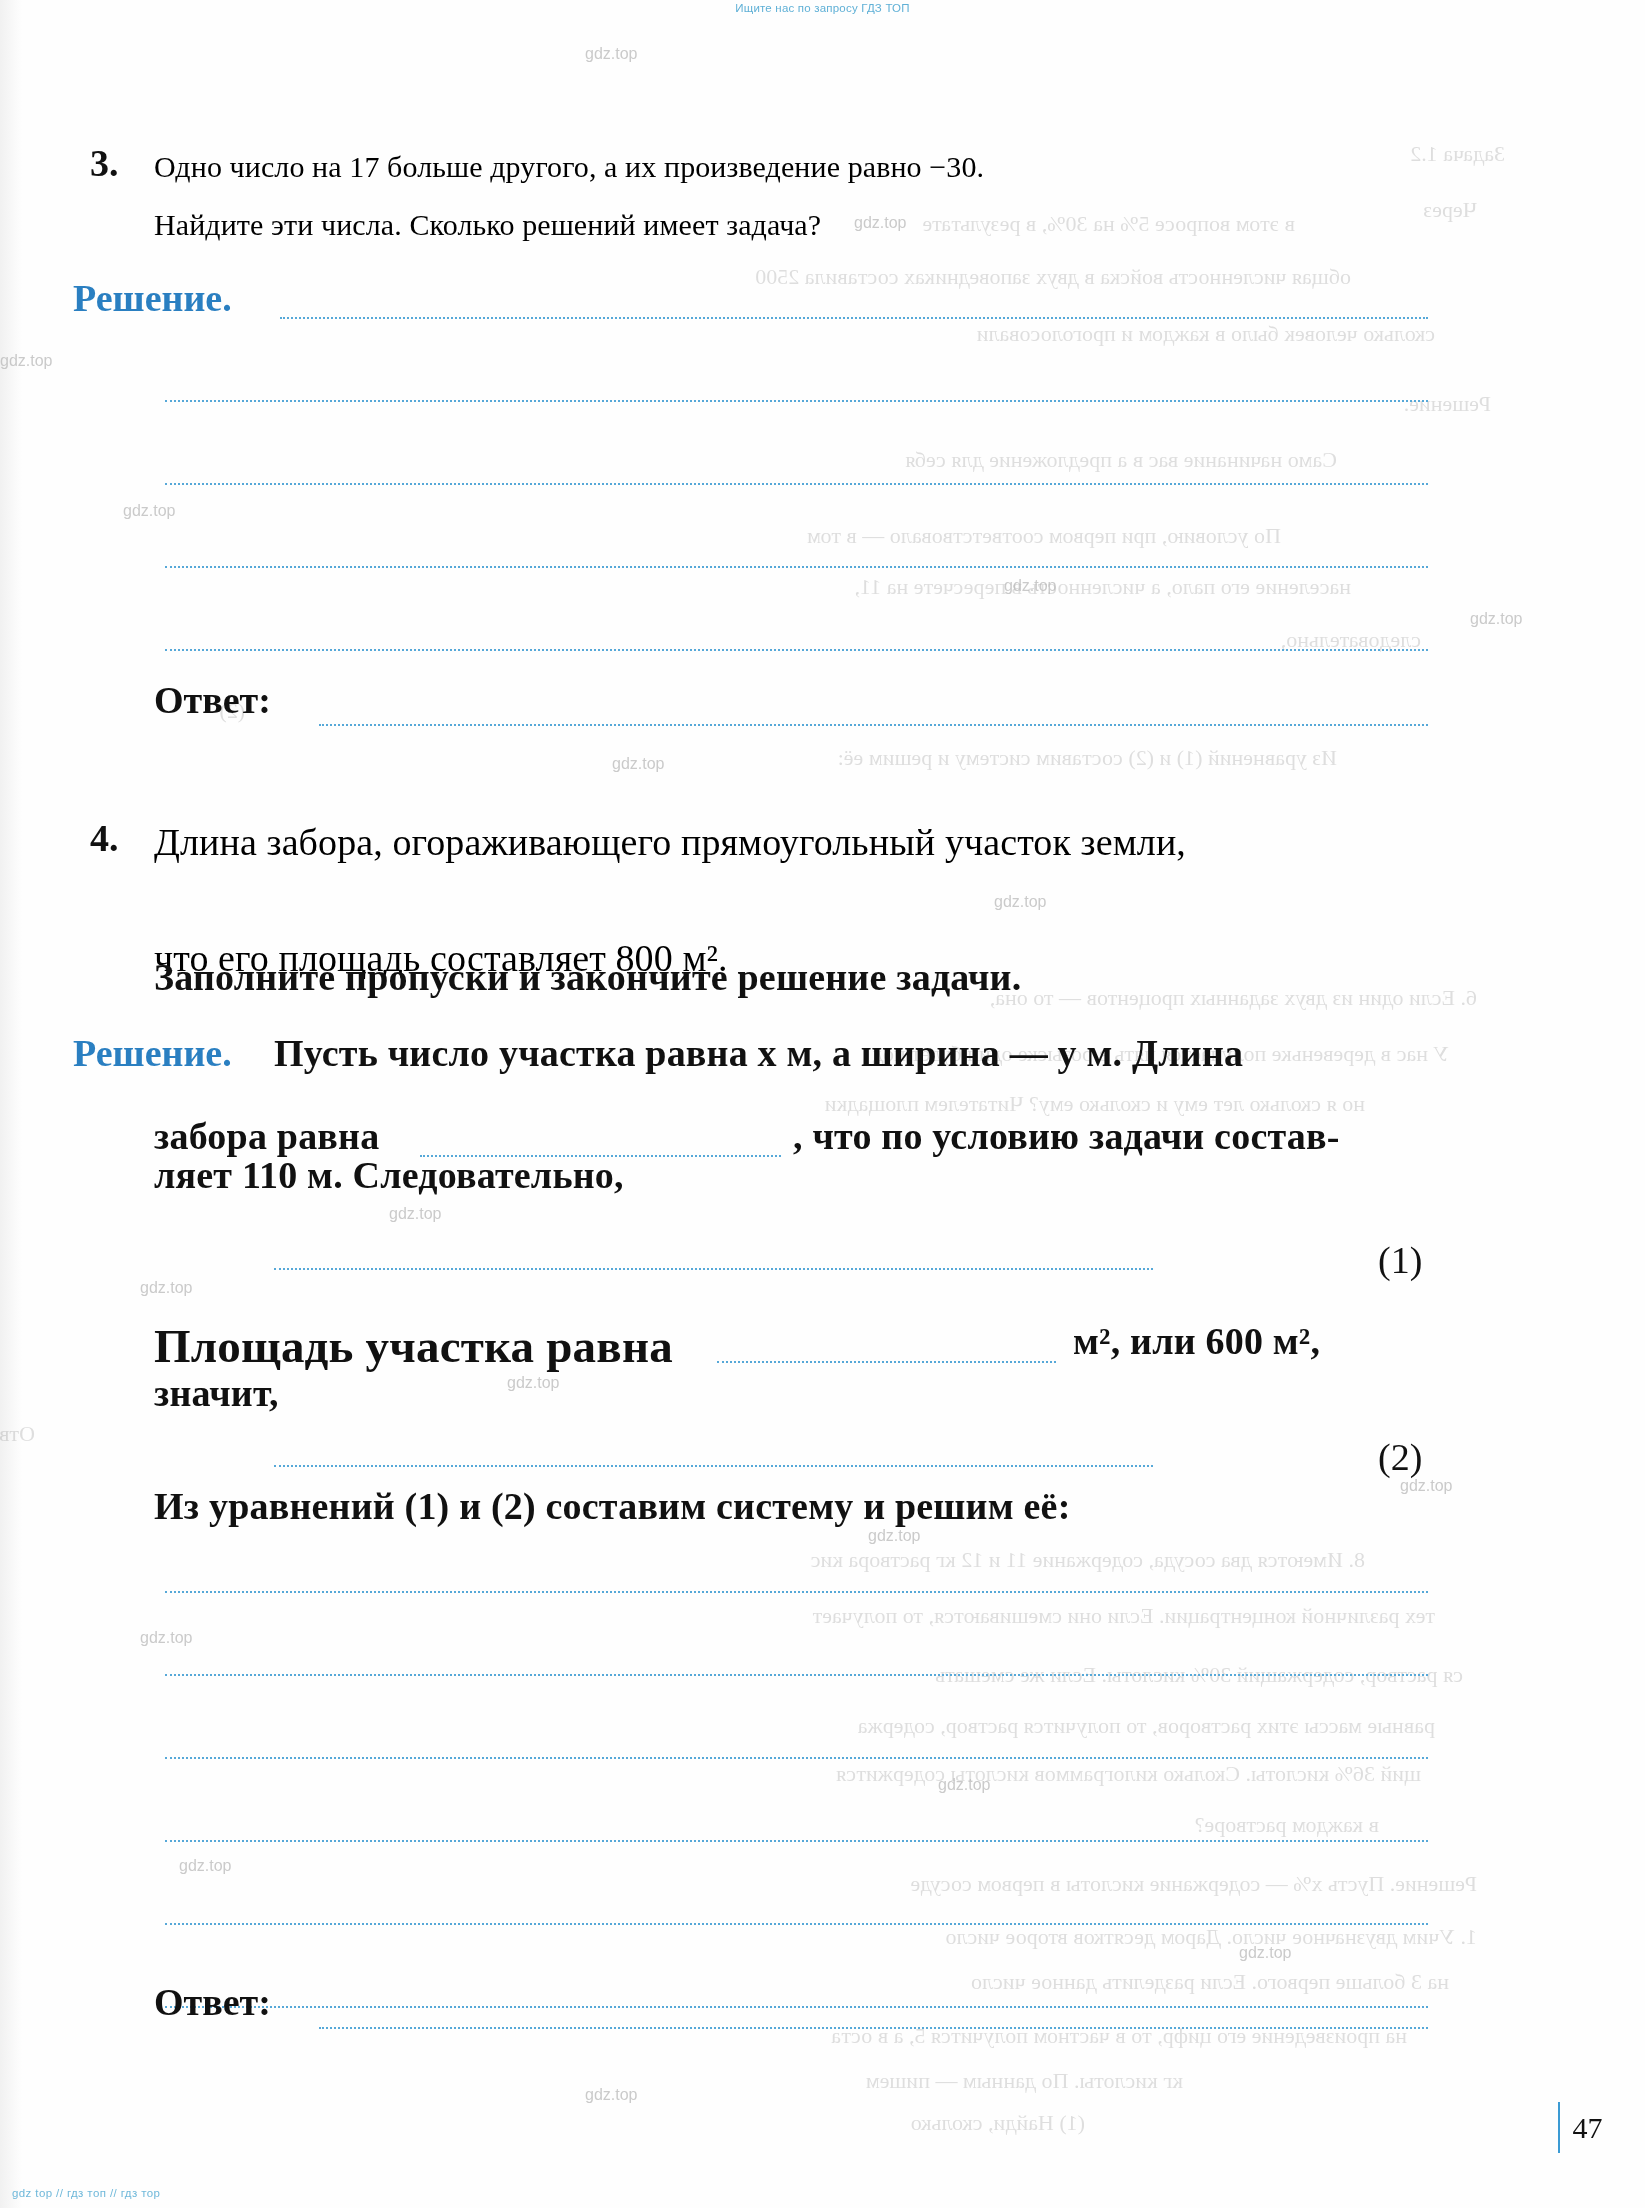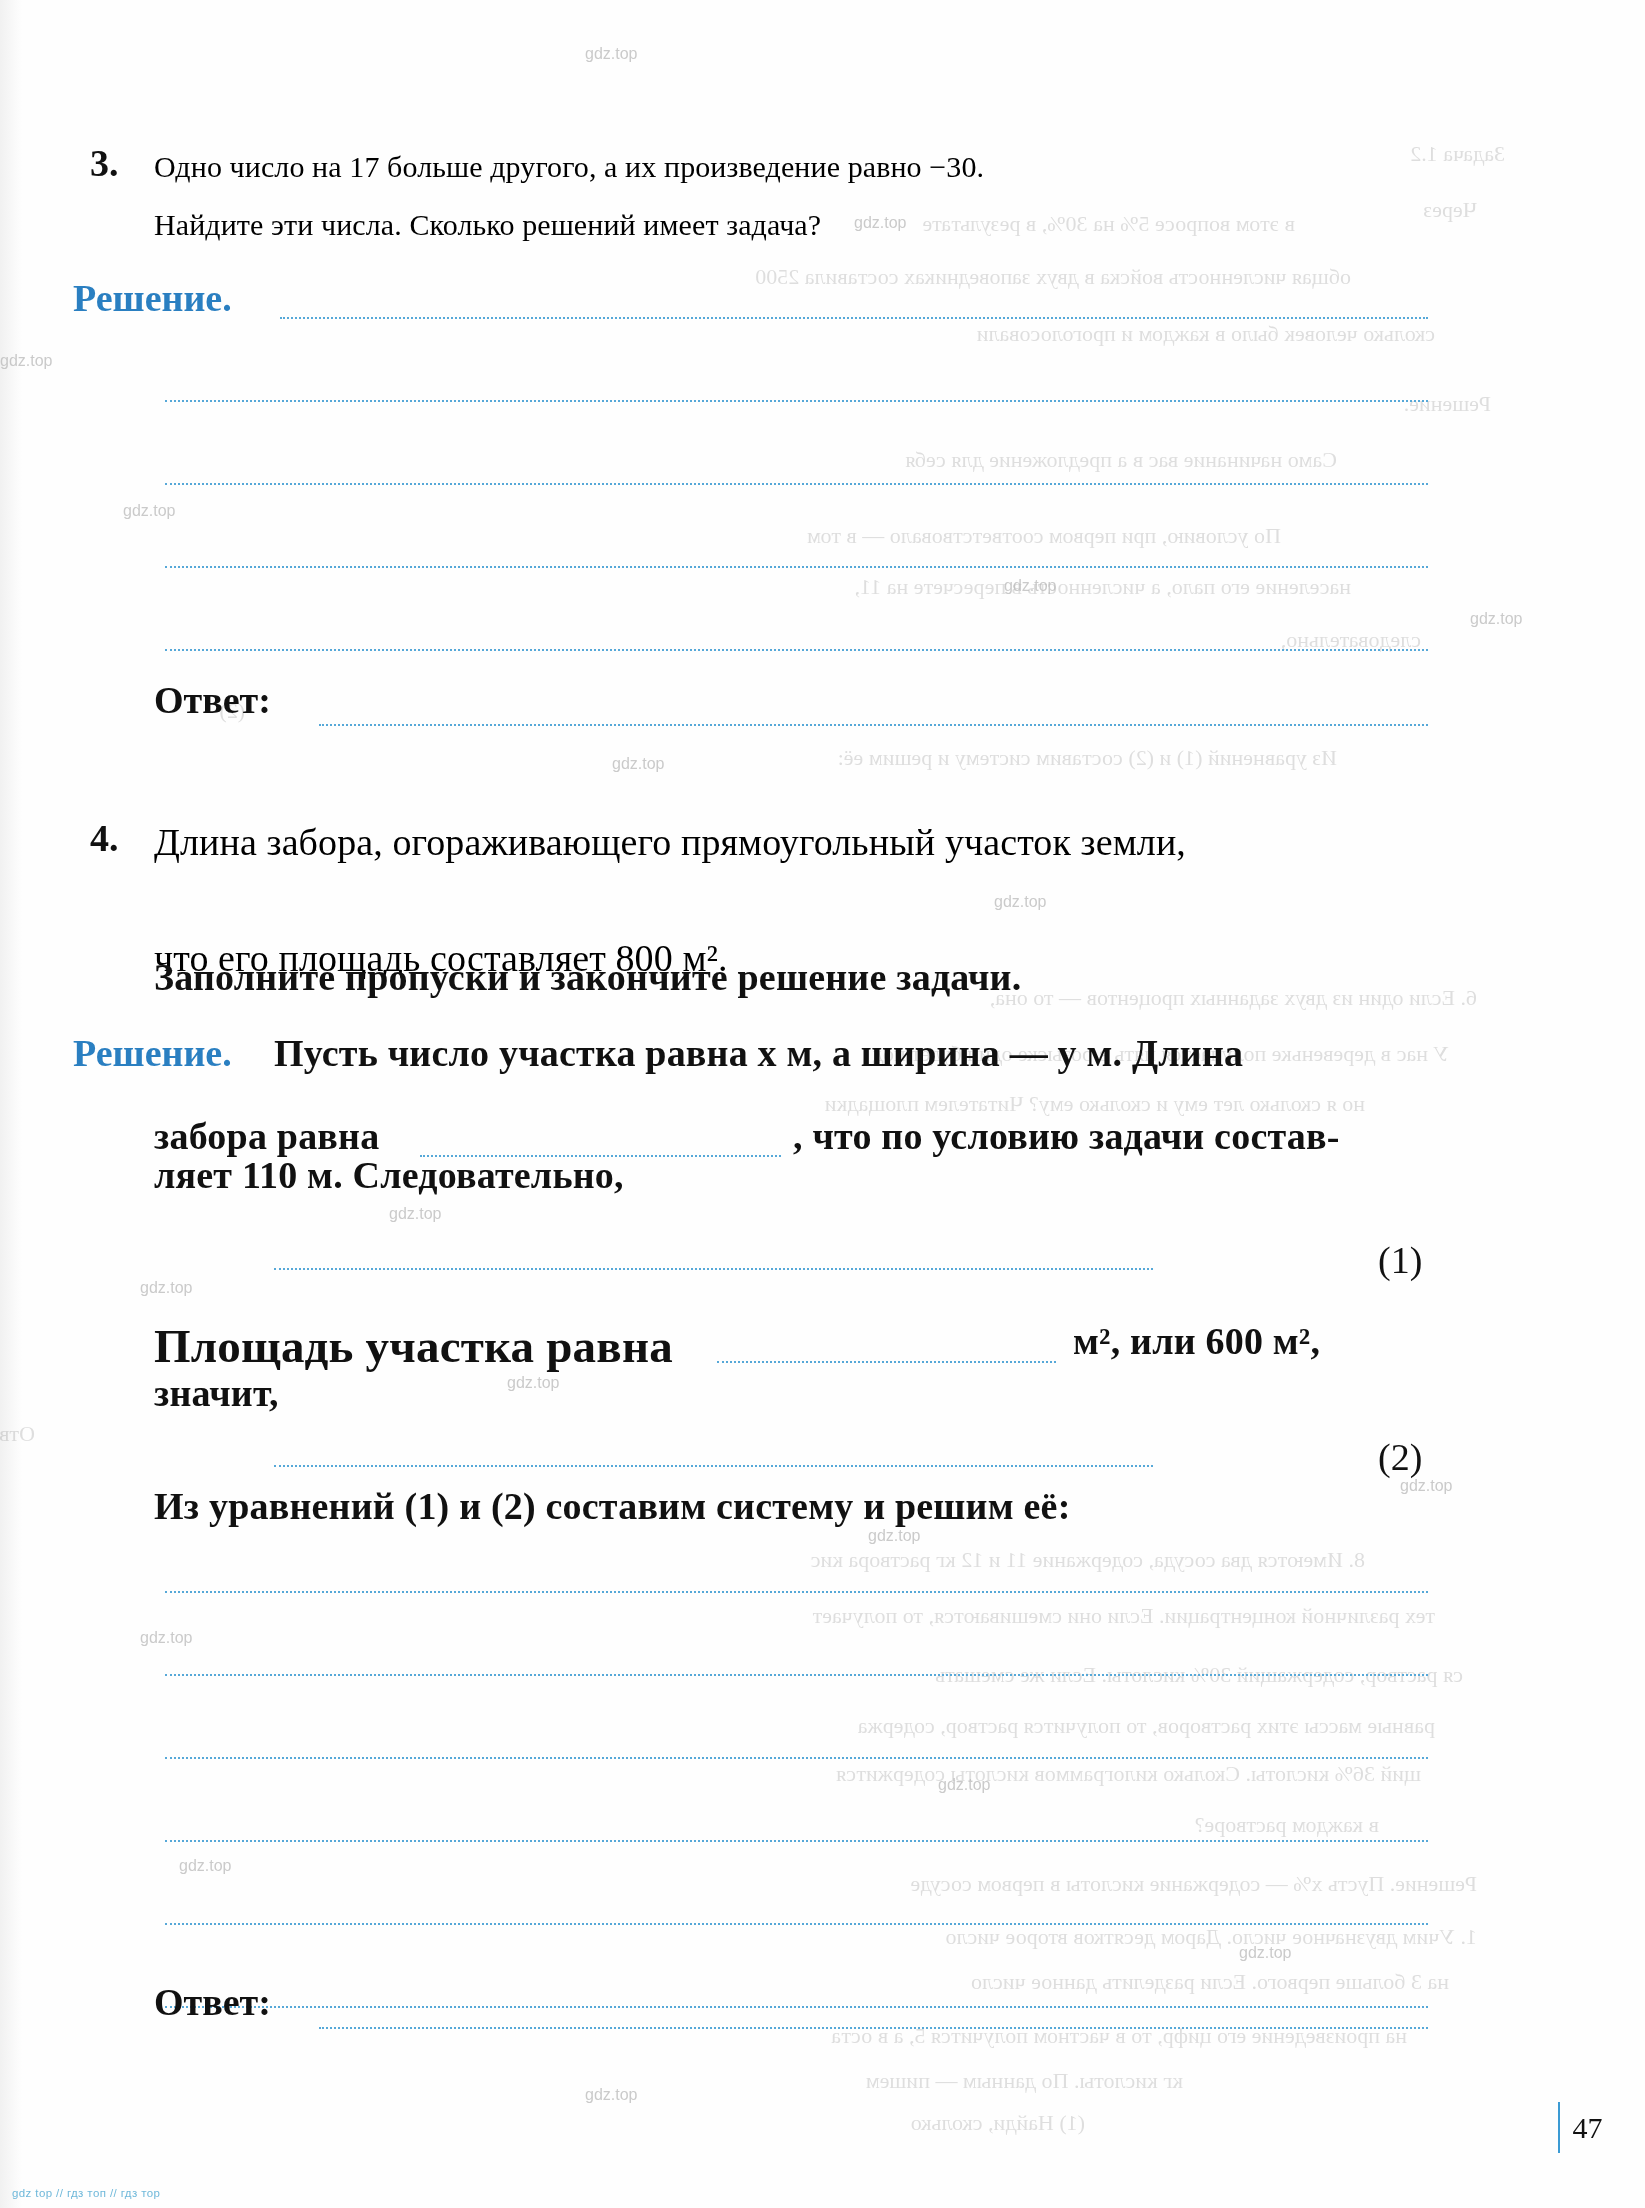--- a/index.html
+++ b/index.html
@@ -182,20 +182,21 @@
       <div class="ghost" style="left: 224px; top: 1761px;">щий 36% кислоты. Сколько килограммов кислоты содержится</div>
       <div class="ghost" style="left: 266px; top: 1812px;">в каждом растворе?</div>
       <div class="ghost" style="left: 168px; top: 1871px;">Решение. Пусть x% — содержание кислоты в первом сосуде</div>
       <div class="ghost" style="left: 168px; top: 1924px;">1. Учим двузначное число. Даром десятков второе число</div>
       <div class="ghost" style="left: 196px; top: 1969px;">на 3 больше первого. Если разделить данное число</div>
       <div class="ghost" style="left: 238px; top: 2023px;">на произведение его цифр, то в частном получится 5, а в оста</div>
       <div class="ghost" style="left: 462px; top: 2068px;">кг кислоты. По данным — пишем</div>
       <div class="ghost" style="left: 560px; top: 2110px;">(1) Найди, сколько</div>
     </div>
 
+  <div class="wm-top">Ищите нас по запросу ГДЗ ТОП</div>
 
   <div class="content">
 
     <div class="tasknum" style="left: 90px; top: 141px; font-size: 38px;">3.</div>
     <div class="taskbody" style="left: 154px; top: 138px; width: 1484px; font-size: 30px; line-height: 58px;">
       <span>Одно число на 17 больше другого, а их произведение равно −30.</span><br>
       <span>Найдите эти числа. Сколько решений имеет задача?</span>
     </div>
 
     <div class="label-res" style="left: 73px; top: 276px; font-size: 38px;">Решение.</div>

